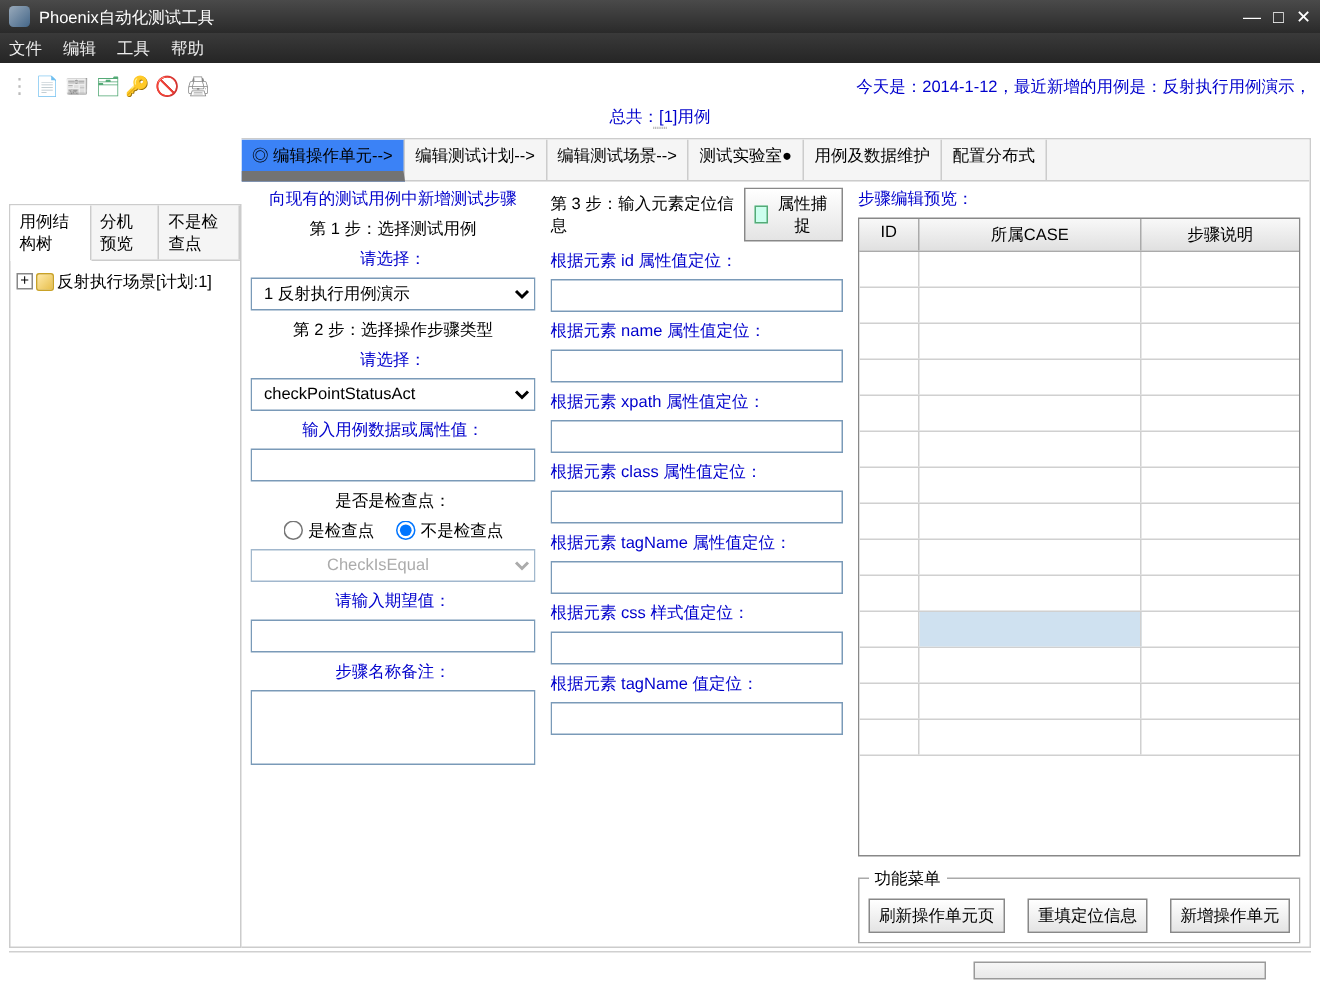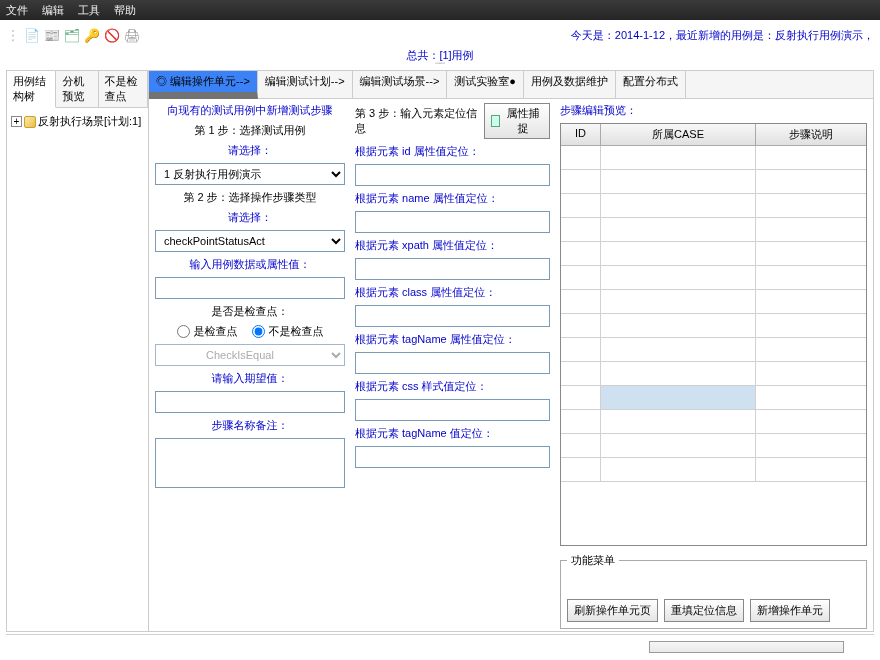--- a/index.html
+++ b/index.html
@@ -28,21 +28,21 @@
 
 .summary-bar { height: 18px; position: relative; }
 .summary-bar .center-text { position: absolute; left: 50%; transform: translateX(-50%); color: #0000cc; font-size: 11px; }
 .grip { color: #bbb; font-size: 8px; }
 .grip-center { position: absolute; left: 50%; transform: translateX(-50%); bottom: -2px; }
 
 
 .panes { flex: 1; display: flex; overflow: hidden; margin-top: 2px; }
 
 
-.left-pane { width: 143px; display: flex; flex-direction: column; border: 1px solid #ccc; }
+.left-pane { width: 155px; display: flex; flex-direction: column; border: 1px solid #ccc; margin-top: 44px; }
 .tabstrip { display: flex; background: #f5f5f5; border-bottom: 1px solid #ccc; font-size: 11px; }
 .tabstrip .tab { padding: 3px 6px; border-right: 1px solid #ccc; cursor: pointer; }
 .tabstrip .tab.active { background: #fff; border-bottom: 1px solid #fff; margin-bottom: -1px; }
 .tree { flex: 1; padding: 6px 4px; font-size: 11px; overflow: auto; }
 .tree-row { display: flex; align-items: center; gap: 2px; }
 .tree-expander { width: 11px; height: 11px; border: 1px solid #888; display: inline-flex; align-items: center; justify-content: center; font-size: 10px; line-height: 8px; cursor: pointer; background: #fff; }
 .tree-icon { width: 12px; height: 12px; background: linear-gradient(135deg,#ffe9a8,#e7bf4c); border: 1px solid #c9a227; border-radius: 2px; }
 
 
 .right-pane { flex: 1; display: flex; flex-direction: column; border: 1px solid #ccc; border-left: none; overflow: hidden; }
@@ -92,37 +92,44 @@
 .pt-row .td { border-right: 1px solid #d0d0d0; }
 .pt-row .td:last-child { border-right: none; }
 .td-id { width: 40px; }
 .td-case { flex: 1.4; }
 .td-desc { flex: 1; }
 .pt-row.sel .td-case { background: #cfe1f0; }
 
 
 .func-fieldset { border: 1px solid #aaa; padding: 6px; margin-top: 2px; }
 .func-fieldset legend { font-size: 11px; padding: 0 4px; }
-.func-buttons { display: flex; gap: 6px; justify-content: flex-start; margin-top: 25px; }
+.func-buttons { display: flex; gap: 6px; justify-content: space-between; }
 .func-buttons button { font-size: 11px; padding: 3px 6px; border: 1px solid #888; background: linear-gradient(#fff,#e4e4e4); cursor: pointer; }
 
 
 .statusbar { height: 24px; background: #fff; display: flex; align-items: center; justify-content: flex-end; padding: 0 30px; border-top: 1px solid #d0d0d0; }
 .progress { width: 195px; height: 12px; border: 1px solid #9a9a9a; background: linear-gradient(#f6f6f6,#e9e9e9); }
 
 
 .pt-body::-webkit-scrollbar { width: 15px; }
 .pt-body::-webkit-scrollbar-track { background: #eee; border-left: 1px solid #ccc;}
 .pt-body::-webkit-scrollbar-thumb { background: linear-gradient(#ddd,#bbb); border: 1px solid #999;}
 </style>
 </head>
 <body>
 
 <div class="window">
 
+  <div class="title-bar">
+    <span class="app-icon"></span>
+    <span class="title">Phoenix自动化测试工具</span>
+    <span class="win-ctrl">—</span>
+    <span class="win-ctrl">□</span>
+    <span class="win-ctrl">✕</span>
+  </div>
 
   <div class="menu-bar">
     <span>文件</span>
     <span>编辑</span>
     <span>工具</span>
     <span>帮助</span>
   </div>
 
   <div class="client">
 

